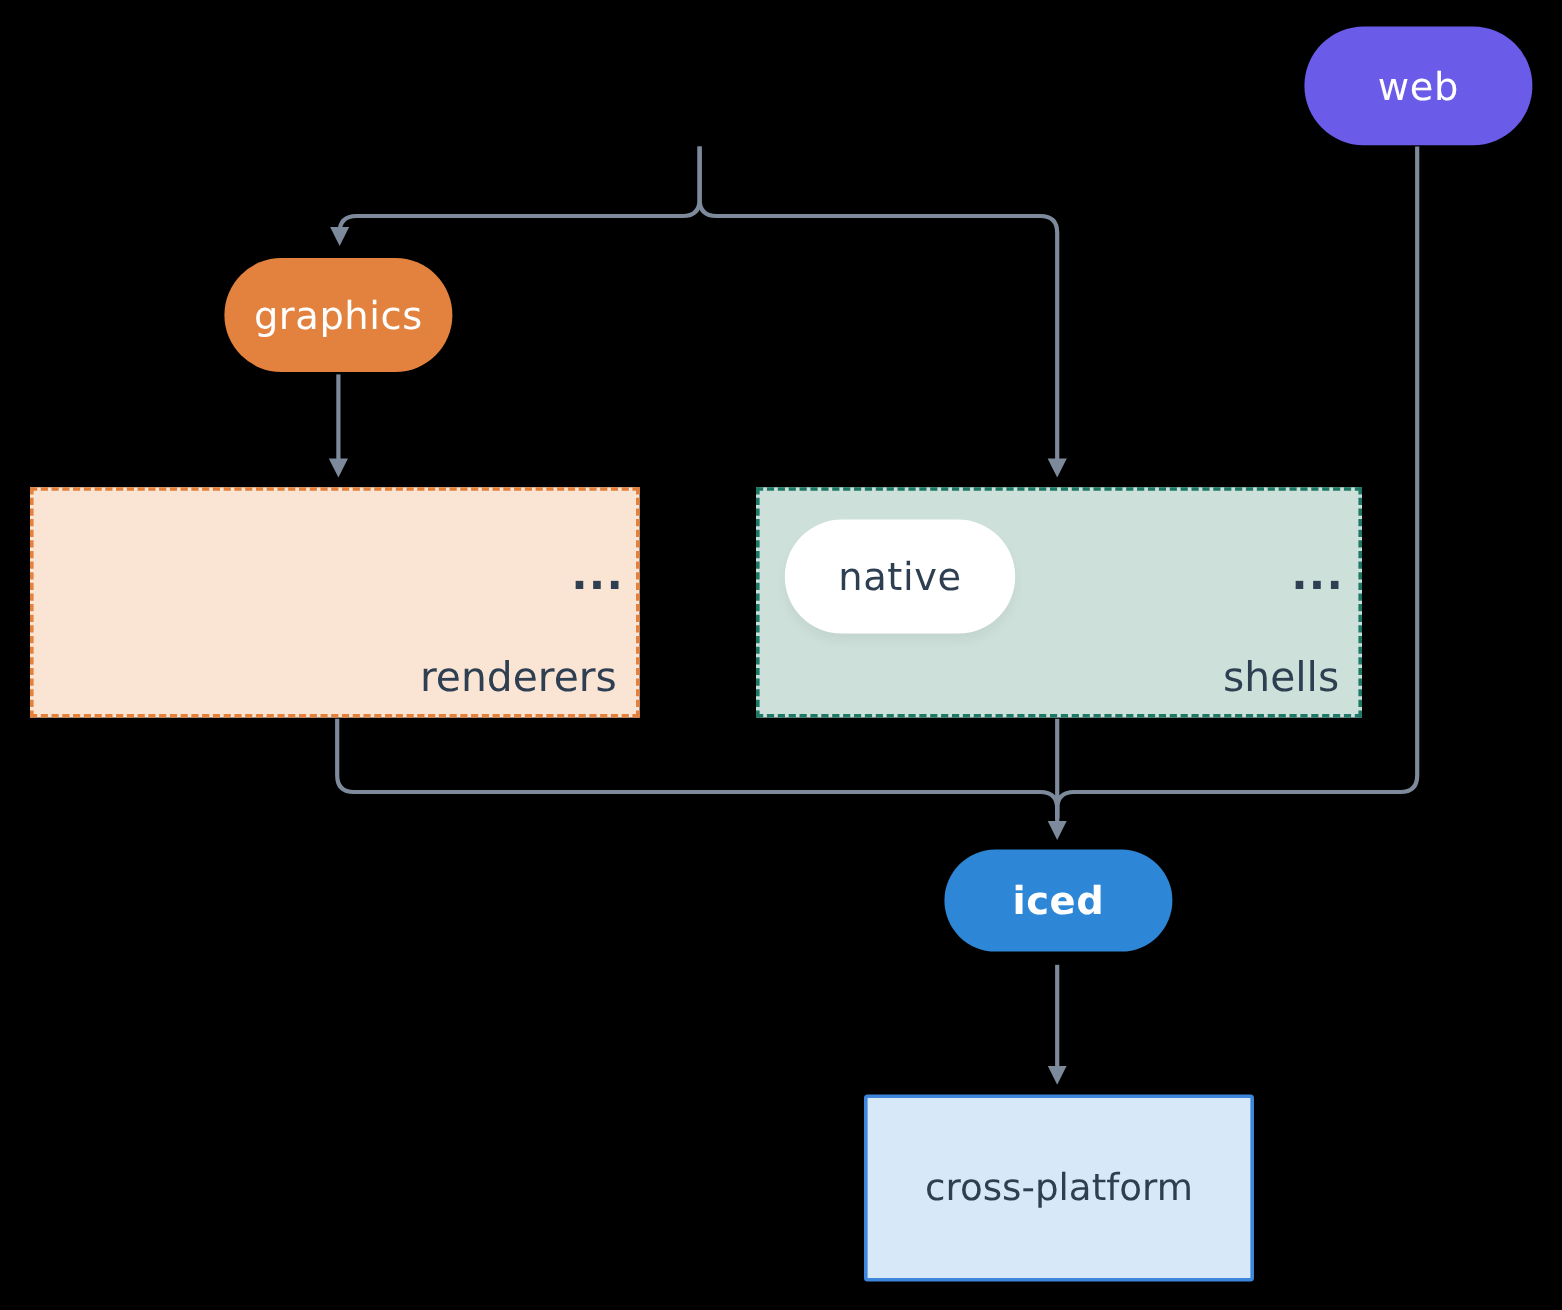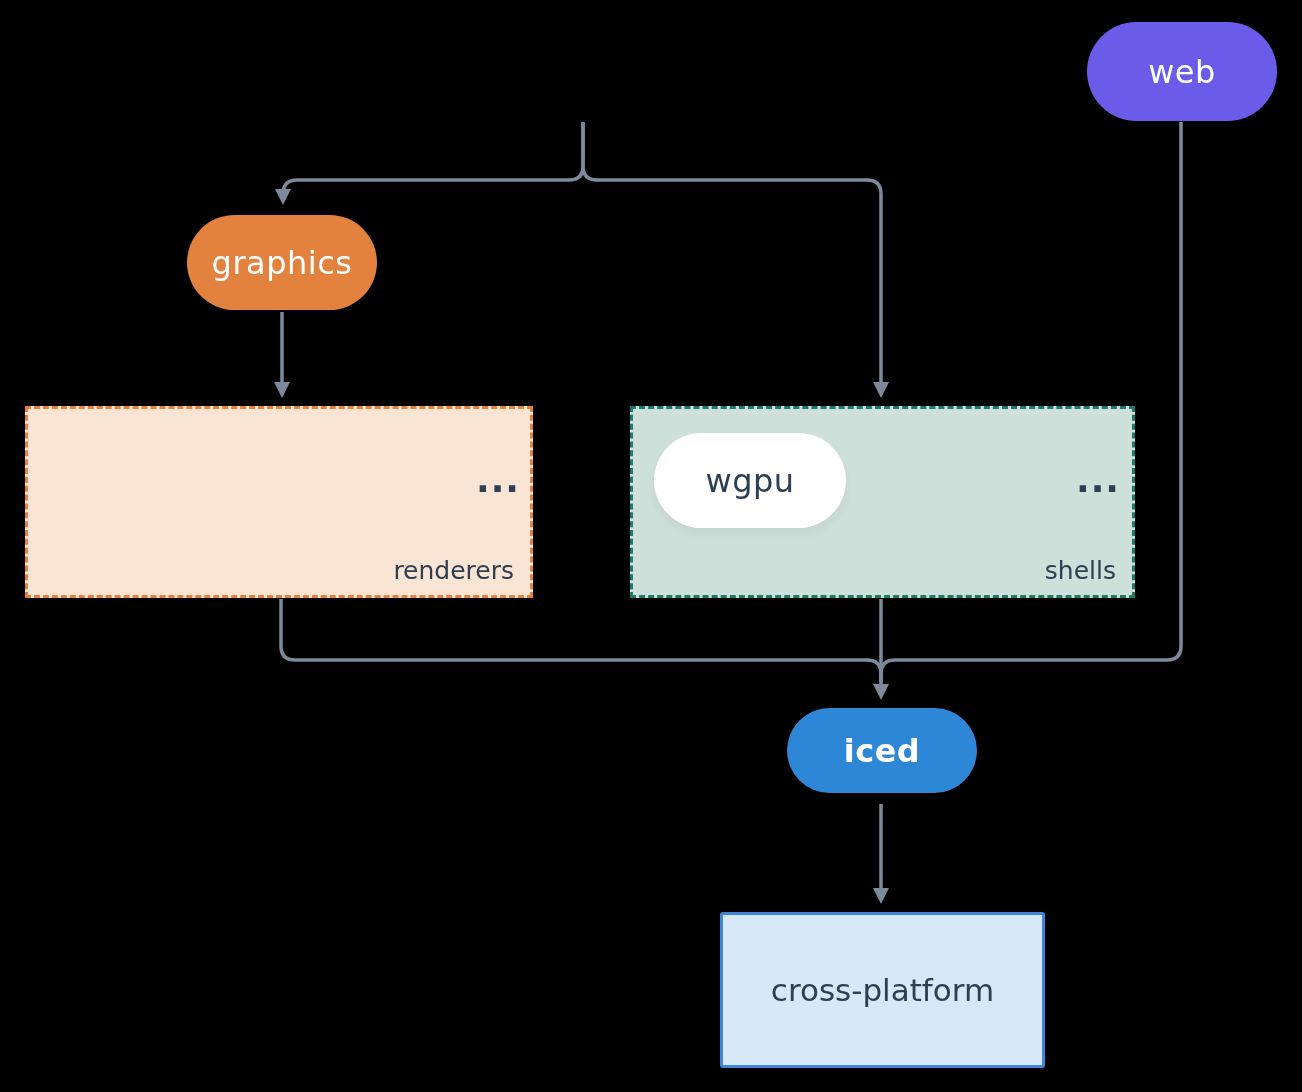--- a/index.html
+++ b/index.html
@@ -81,21 +81,21 @@
     font-weight: bold;
     letter-spacing: 1px;
   }
   .ellipsis-renderers { left: 448px; }
   .ellipsis-shells    { left: 443px; }
   .group-label {
     position: absolute;
     right: 16px;
     bottom: 10px;
     color: var(--slate_text);
-    font-size: 25px;
+    font-size: 34px;
   }
   .app-box {
     position: absolute;
     left: 720px; top: 912px;
     width: 325px; height: 156px;
     box-sizing: border-box;
     background: var(--lightblue_fill);
     border: 3px solid var(--lightblue_border);
     border-radius: 3px;
     display: flex;
@@ -137,21 +137,21 @@
     <span>graphics</span>
   </div>
 
   <div class="group-box group-renderers">
     <div class="ellipsis ellipsis-renderers">...</div>
     <div class="group-label">renderers</div>
   </div>
 
   <div class="group-box group-shells">
     <div class="pill pill-white pill-winit">
-      <span>wgpu</span>
+      <span>native</span>
     </div>
     <div class="ellipsis ellipsis-shells">...</div>
     <div class="group-label">shells</div>
   </div>
 
   <div class="pill pill-iced">
     <span>iced</span>
   </div>
 
   <div class="app-box">

